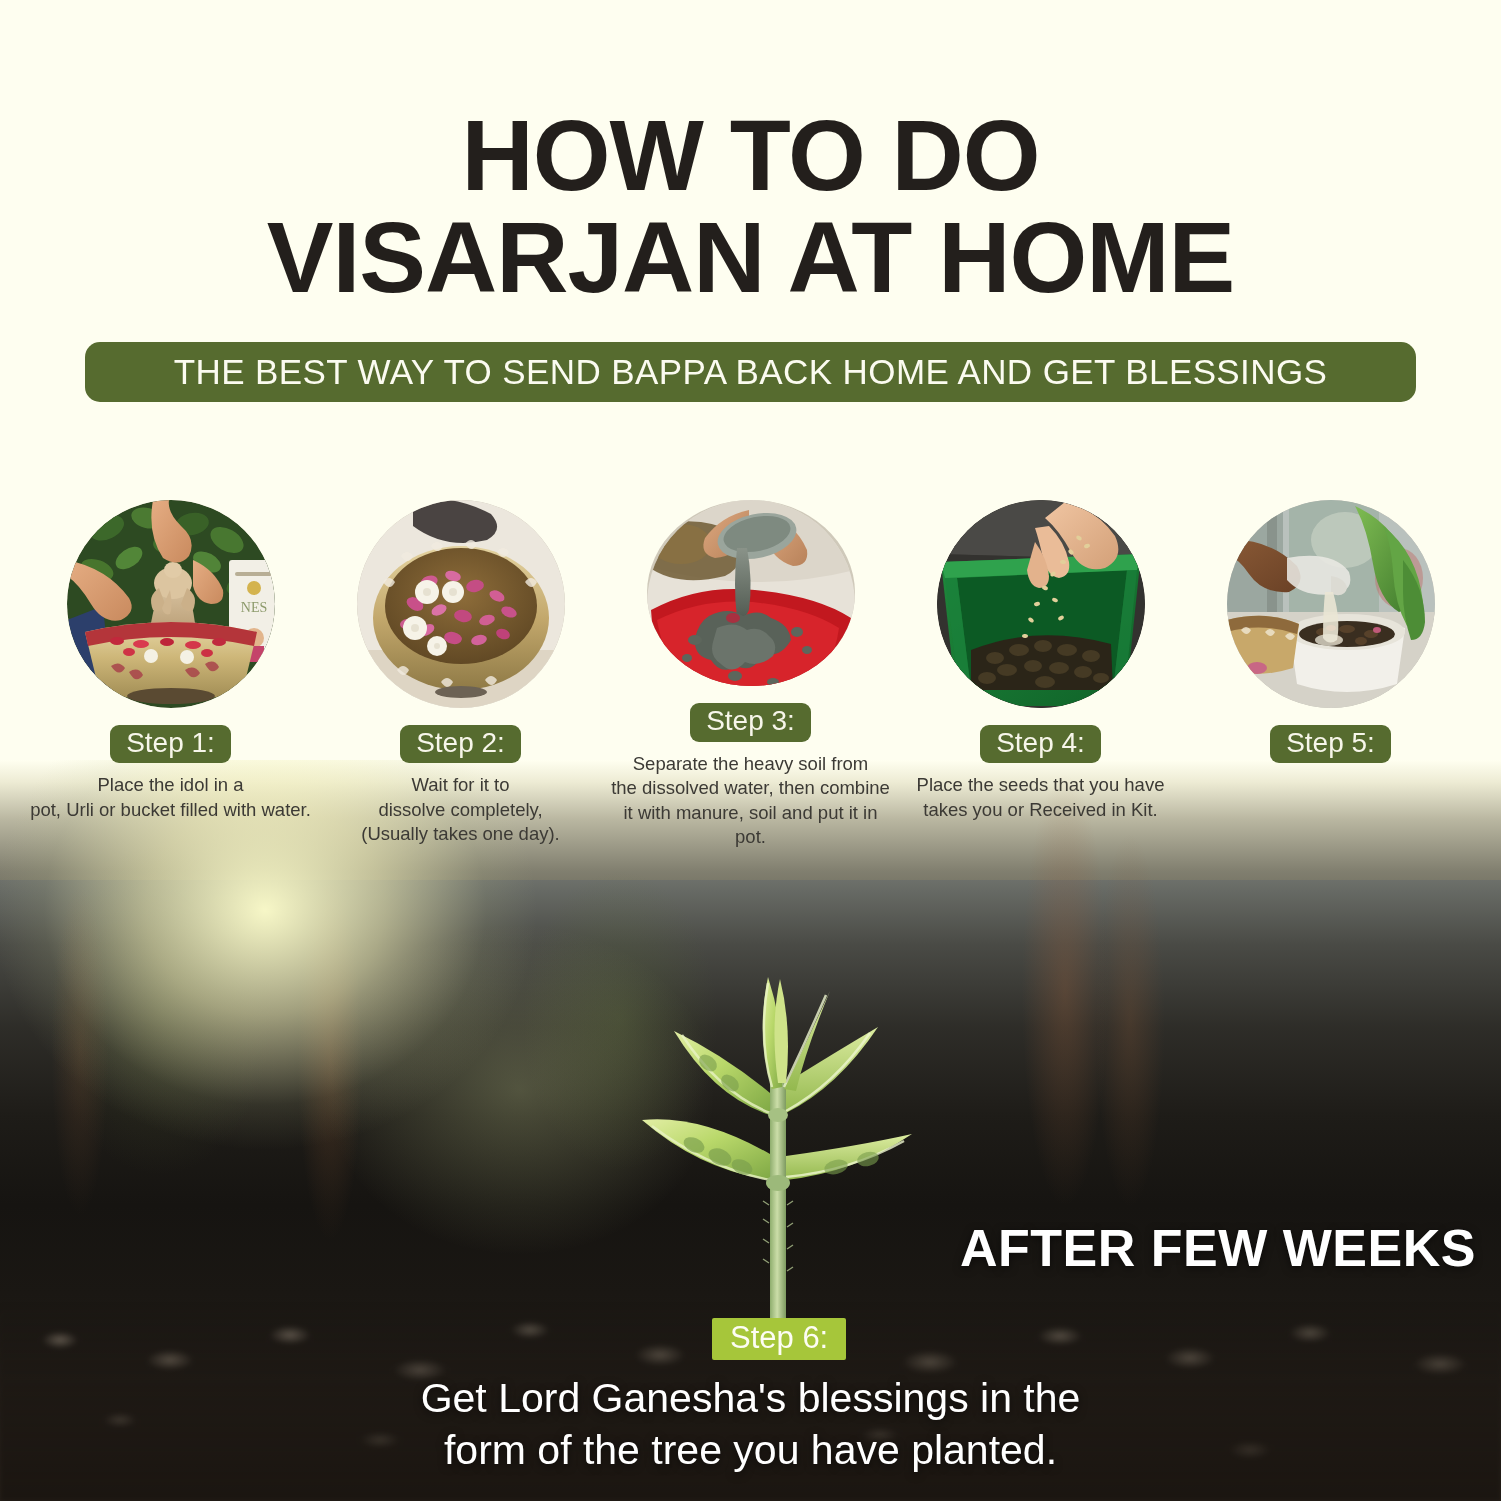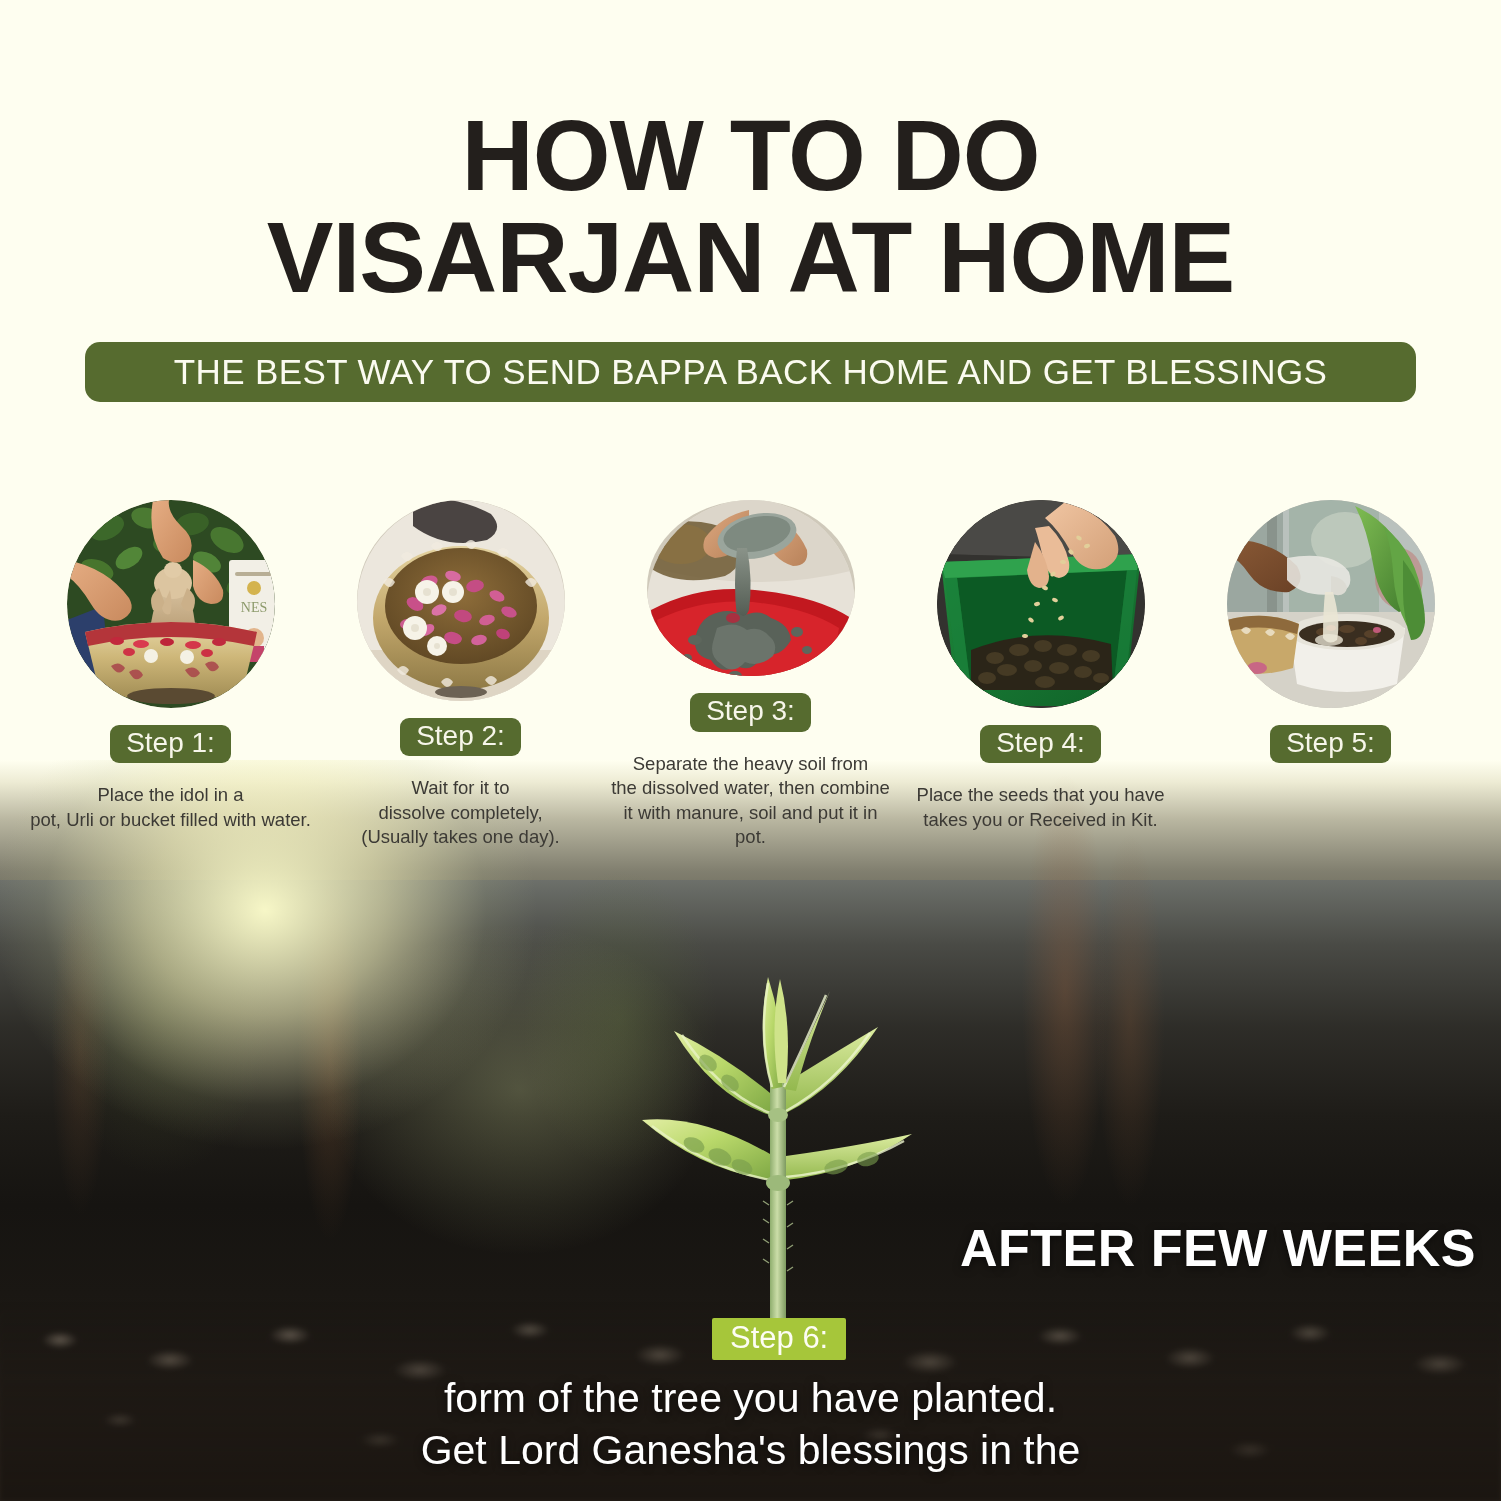--- a/index.html
+++ b/index.html
@@ -156,21 +156,21 @@
     background: #566b2f;
     border-radius: 9px;
     padding: 3px 16px 5px 16px;
     color: #f7f6ea;
     font-size: 28px;
     line-height: 1.08;
     font-weight: 400;
     white-space: nowrap;
   }
   .step-desc {
-    margin-top: 20px;
+    margin-top: 10px;
     color: #3c3a35;
     font-size: 18.5px;
     line-height: 1.33;
     text-align: center;
     width: 285px;
   }
   .step-desc .ln { display: block; }
 
   
   .sapling {
@@ -674,17 +674,17 @@
         <line x1="197" y1="316" x2="203" y2="312"></line>
       </g>
     </svg>
   </div>
 
   <div class="after-weeks">AFTER FEW WEEKS</div>
 
   <div class="step6-badge">Step 6:</div>
 
   <div class="final-text">
+    <span class="ln">Get Lord Ganesha's blessings in the</span>
     <span class="ln">form of the tree you have planted.</span>
-    <span class="ln">Get Lord Ganesha's blessings in the</span>
   </div>
 
 </div>
 
 </body></html>

